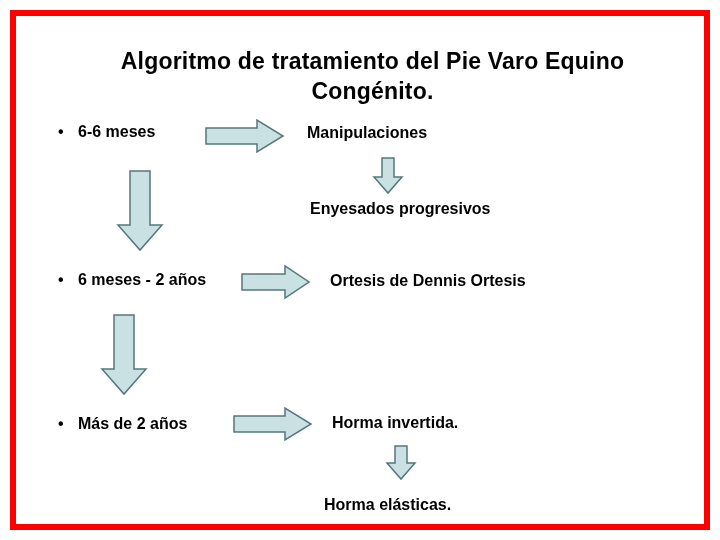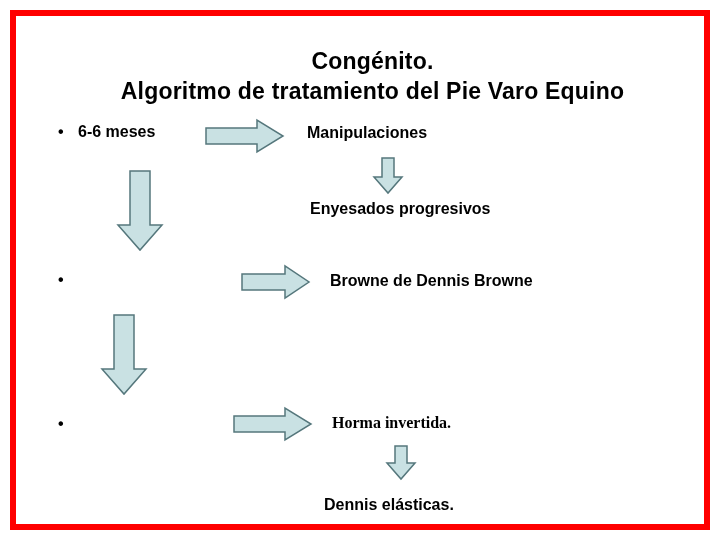--- a/index.html
+++ b/index.html
@@ -46,22 +46,22 @@
     stroke-width: 1.5;
     stroke-linejoin: miter;
   }
 </style>
 </head>
 <body>
 
 <div class="slide-border"></div>
 
 <div class="title">
+  <div>Algoritmo de tratamiento del Pie Varo Equino</div>
   <div>Congénito.</div>
-  <div>Algoritmo de tratamiento del Pie Varo Equino</div>
 </div>
 
 <div class="abs body-text bullet-item" style="left:58px; top:123px;">
   <span class="bullet-marker">•</span>
   <span>6-6 meses</span>
 </div>
 
 <svg class="abs" style="left:205px; top:118px;" width="80" height="36" viewBox="0 0 80 36">
   <polygon points="1,10 52,10 52,2 78,18 52,34 52,26 1,26"></polygon>
 </svg>
@@ -73,39 +73,41 @@
 </svg>
 
 <div class="abs body-text" style="left:310px; top:200px;">Enyesados progresivos</div>
 
 <svg class="abs" style="left:116px; top:170px;" width="48" height="82" viewBox="0 0 48 82">
   <polygon points="14,1 34,1 34,55 46,55 24,80 2,55 14,55"></polygon>
 </svg>
 
 <div class="abs body-text bullet-item" style="left:58px; top:271px;">
   <span class="bullet-marker">•</span>
+  <span>6 meses - 2 años</span>
 </div>
 
 <svg class="abs" style="left:241px; top:264px;" width="70" height="36" viewBox="0 0 70 36">
   <polygon points="1,10 44,10 44,2 68,18 44,34 44,26 1,26"></polygon>
 </svg>
 
-<div class="abs body-text" style="left:330px; top:272px;">Browne de Dennis Browne</div>
+<div class="abs body-text" style="left:330px; top:272px;">Ortesis de Dennis Ortesis</div>
 
 <svg class="abs" style="left:100px; top:314px;" width="48" height="82" viewBox="0 0 48 82">
   <polygon points="14,1 34,1 34,55 46,55 24,80 2,55 14,55"></polygon>
 </svg>
 
 <div class="abs body-text bullet-item" style="left:58px; top:415px;">
   <span class="bullet-marker">•</span>
+  <span>Más de 2 años</span>
 </div>
 
 <svg class="abs" style="left:233px; top:406px;" width="80" height="36" viewBox="0 0 80 36">
   <polygon points="1,10 52,10 52,2 78,18 52,34 52,26 1,26"></polygon>
 </svg>
 
-<div class="abs body-text" style="left:332px; top:414px;font-family:Liberation Serif, serif;">Horma invertida.</div>
+<div class="abs body-text" style="left:332px; top:414px;">Horma invertida.</div>
 
 <svg class="abs" style="left:385px; top:445px;" width="32" height="36" viewBox="0 0 32 36">
   <polygon points="10,1 22,1 22,18 30,18 16,34 2,18 10,18"></polygon>
 </svg>
 
-<div class="abs body-text" style="left:324px; top:496px;">Dennis elásticas.</div>
+<div class="abs body-text" style="left:324px; top:496px;">Horma elásticas.</div>
 
 </body></html>

